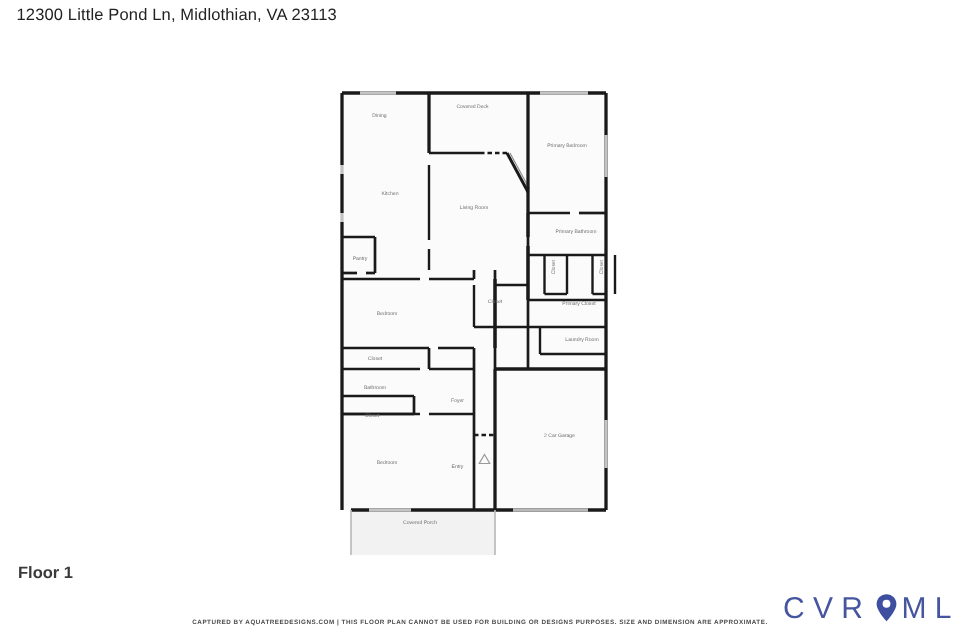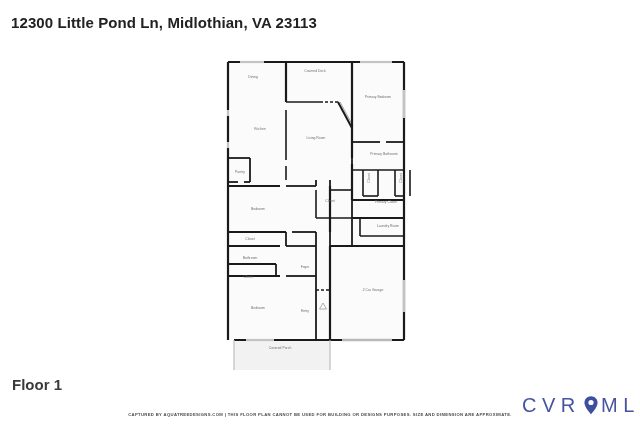--- a/index.html
+++ b/index.html
@@ -17,23 +17,23 @@
 
   
   #header-bar {
     position: absolute;
     left: 0; top: 0;
     width: 640px; height: 26px;
     background: #ffffff;
   }
   #property-address {
     position: absolute;
-    left: 11px; top: 14px;
-    font-size: 15px;
-    font-weight: bold;
+    left: 11px; top: 4px;
+    font-size: 11px;
+    font-weight: normal;
     color: #222222;
     letter-spacing: 0.1px;
     white-space: nowrap;
   }
 
   
   #floorplan-canvas {
     position: absolute;
     left: 220px; top: 50px;
     width: 200px; height: 320px;
@@ -41,21 +41,21 @@
   #floorplan-svg {
     display: block;
     width: 200px;
     height: 320px;
   }
 
   
   #floor-label {
     position: absolute;
     left: 12px; top: 376px;
-    font-size: 15px;
+    font-size: 11px;
     font-weight: bold;
     color: #3a3a3a;
     white-space: nowrap;
     text-align: right;
   }
 
   
   #footer-divider {
     position: absolute;
     left: 0; top: 400px;

